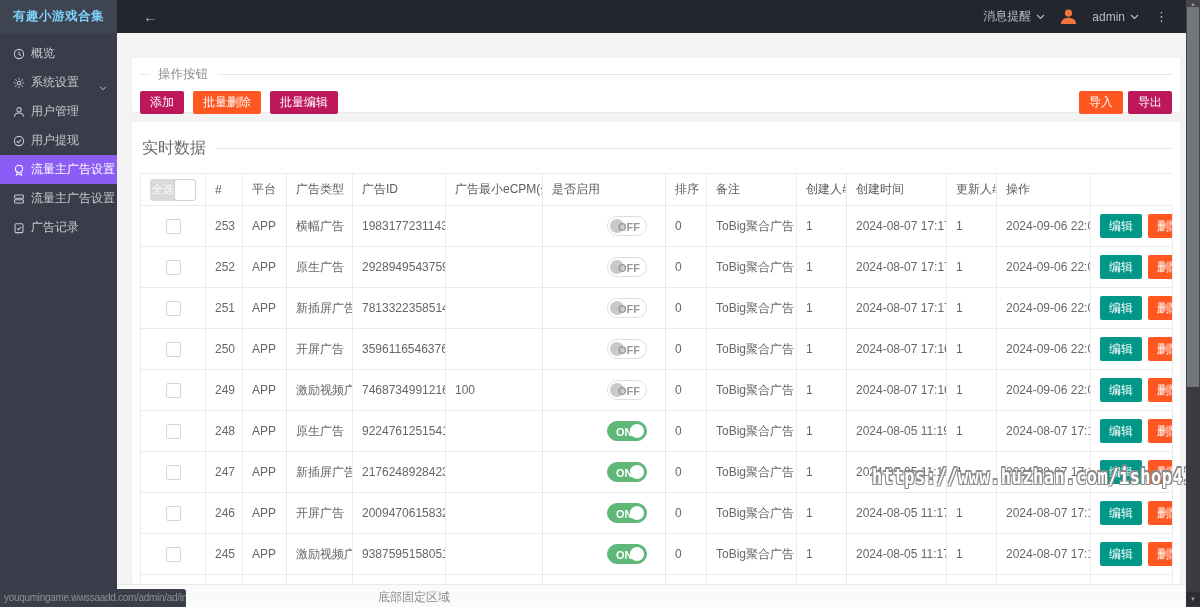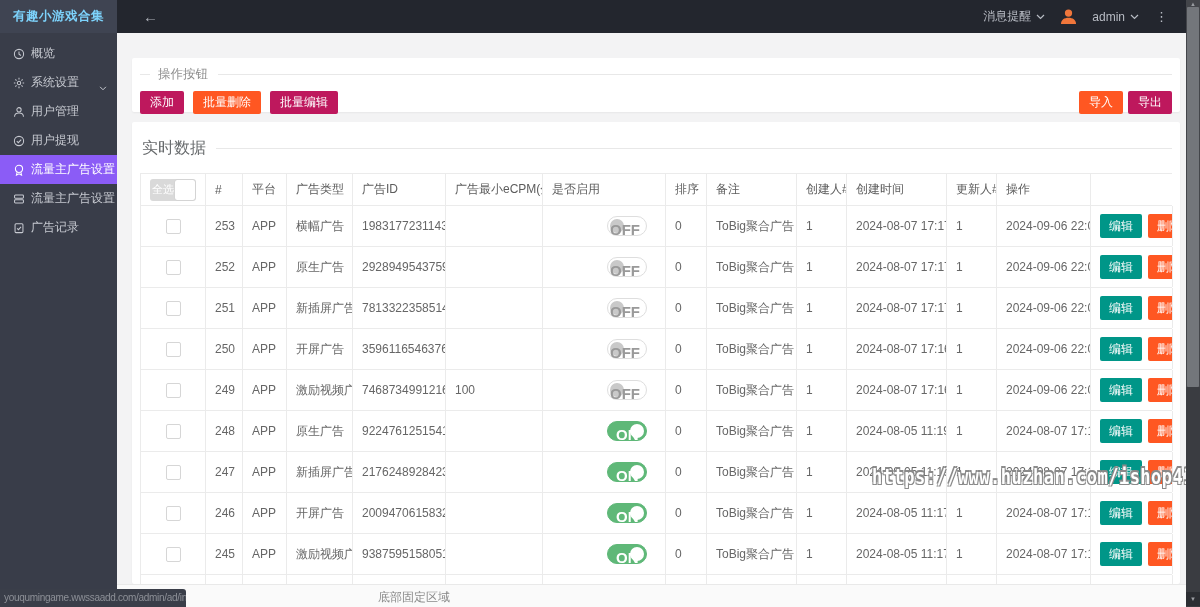--- a/index.html
+++ b/index.html
@@ -52,21 +52,21 @@
   .td { display:flex; align-items:center; padding-left:9px; border-right:1px solid #ebebeb; overflow:hidden; white-space:nowrap; }
   .td.center { justify-content:center; padding-left:0; }
   .td.toggle-cell { justify-content:flex-end; padding-right:18px; }
 
   .checkbox { width:15px; height:15px; border:1px solid #d6d6d6; border-radius:2px; background:#fff; cursor:pointer; }
 
   .selall { width:46px; height:22px; background:#d9d9d9; border-radius:3px; position:relative; cursor:pointer; }
   .selall .lbl { position:absolute; left:0; top:0; width:26px; height:22px; color:#fff; font-size:11px; display:flex; align-items:center; justify-content:center; }
   .selall .knob { position:absolute; right:1px; top:1px; width:20px; height:20px; background:#fff; border-radius:2px; box-shadow:0 0 1px rgba(0,0,0,.2); }
 
-  .switch { width:40px; height:20px; border-radius:20px; position:relative; font-size:15px; font-weight:bold; flex:none; cursor:pointer; }
+  .switch { width:40px; height:20px; border-radius:20px; position:relative; font-size:11px; font-weight:bold; flex:none; cursor:pointer; }
   .switch.off { background:#fff; border:1px solid #dedede; color:#999; }
   .switch.off .knob { position:absolute; left:2px; top:2px; width:14px; height:14px; border-radius:50%; background:#c9c9c9; }
   .switch.off .txt { position:absolute; right:6px; top:4px; }
   .switch.on { background:#5FB878; border:1px solid #5FB878; color:#fff; }
   .switch.on .knob { position:absolute; right:2px; top:2px; width:14px; height:14px; border-radius:50%; background:#fff; }
   .switch.on .txt { position:absolute; left:8px; top:4px; }
 
   .mini-btn { height:24px; line-height:24px; padding:0 9px; border:none; border-radius:2px; color:#fff; font-size:12px; cursor:pointer; font-family:inherit; }
   .mini-btn.teal { background:#009688; margin-right:6px; }
   .mini-btn.orange { background:#FF5722; }

